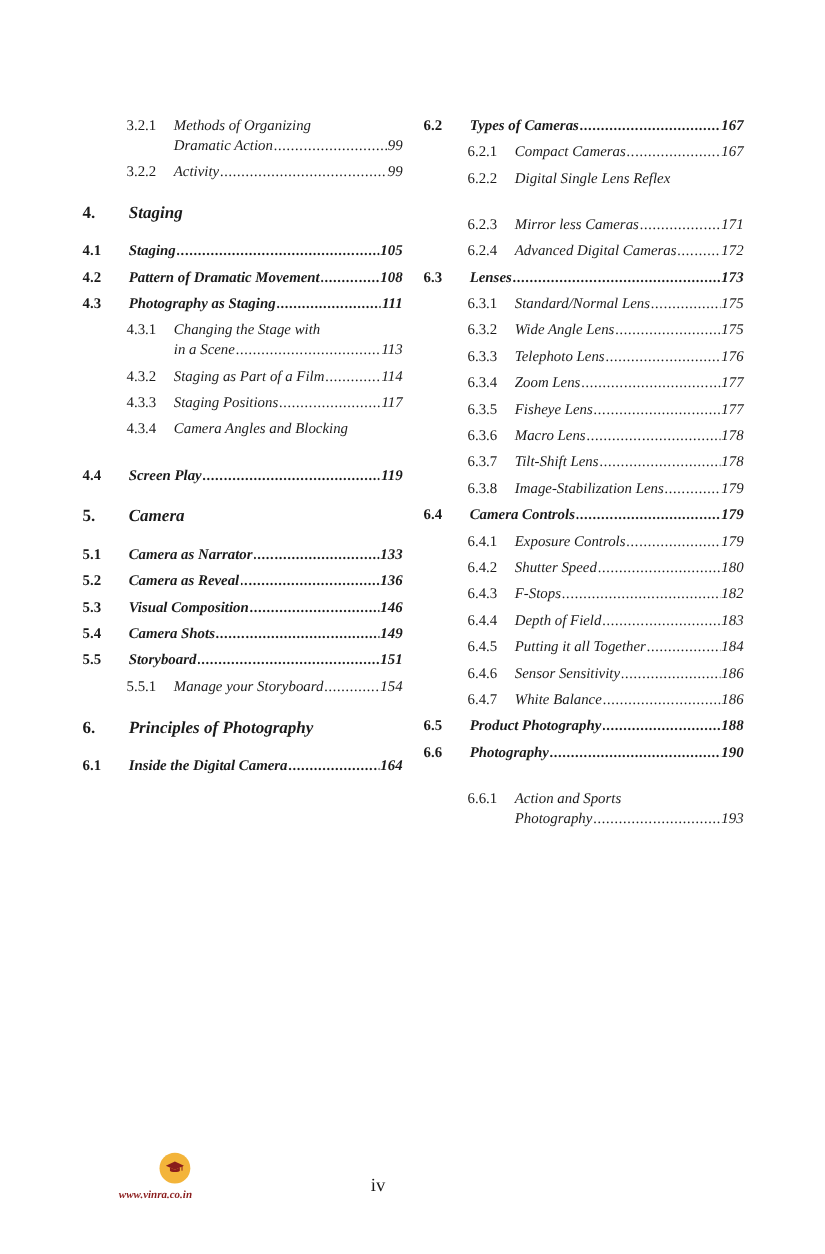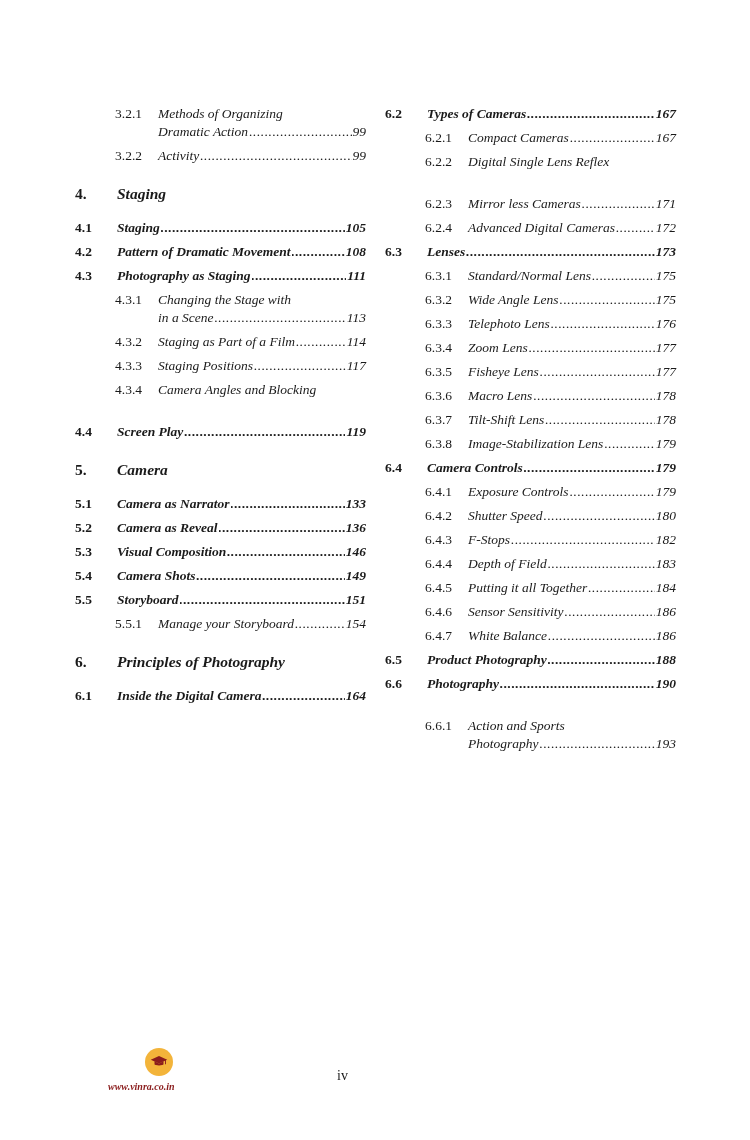--- a/index.html
+++ b/index.html
@@ -17,21 +17,21 @@
   .entry .line .pg { white-space: nowrap; }
   .lvl1 { font-weight: bold; }
   .lvl1 .txt { left: 42px; }
   .lvl2 .num { left: 40px; }
   .lvl2 .txt { left: 83px; }
   .chap { font-weight: bold; font-size: 15.5px; }
   .chap .txt { left: 42px; }
   .footer-logo { position: absolute; left: 145px; top: 1048px; width: 28px; height: 28px; border-radius: 50%; background: #f3b43a; display: flex; align-items: center; justify-content: center; }
   .footer-logo svg { width: 18px; height: 18px; }
   .footer-url { position: absolute; left: 108px; top: 1081px; font-size: 10px; font-weight: bold; font-style: italic; color: #8a1c1c; font-family: "Liberation Serif", serif; }
-  .page-num { position: absolute; left: 337px; top: 1068px; font-size: 14px; }
+  .page-num { position: absolute; left: 337px; top: 1068px; font-size: 17px; }
 </style>
 </head>
 <body>
 
 <div class="col col-left" id="col-left">
     <div class="entry lvl2" style="top: 105px;">
       <span class="num">3.2.1</span>
       <div class="txt">
         <div class="line">
           <span class="t">Methods of Organizing</span>

